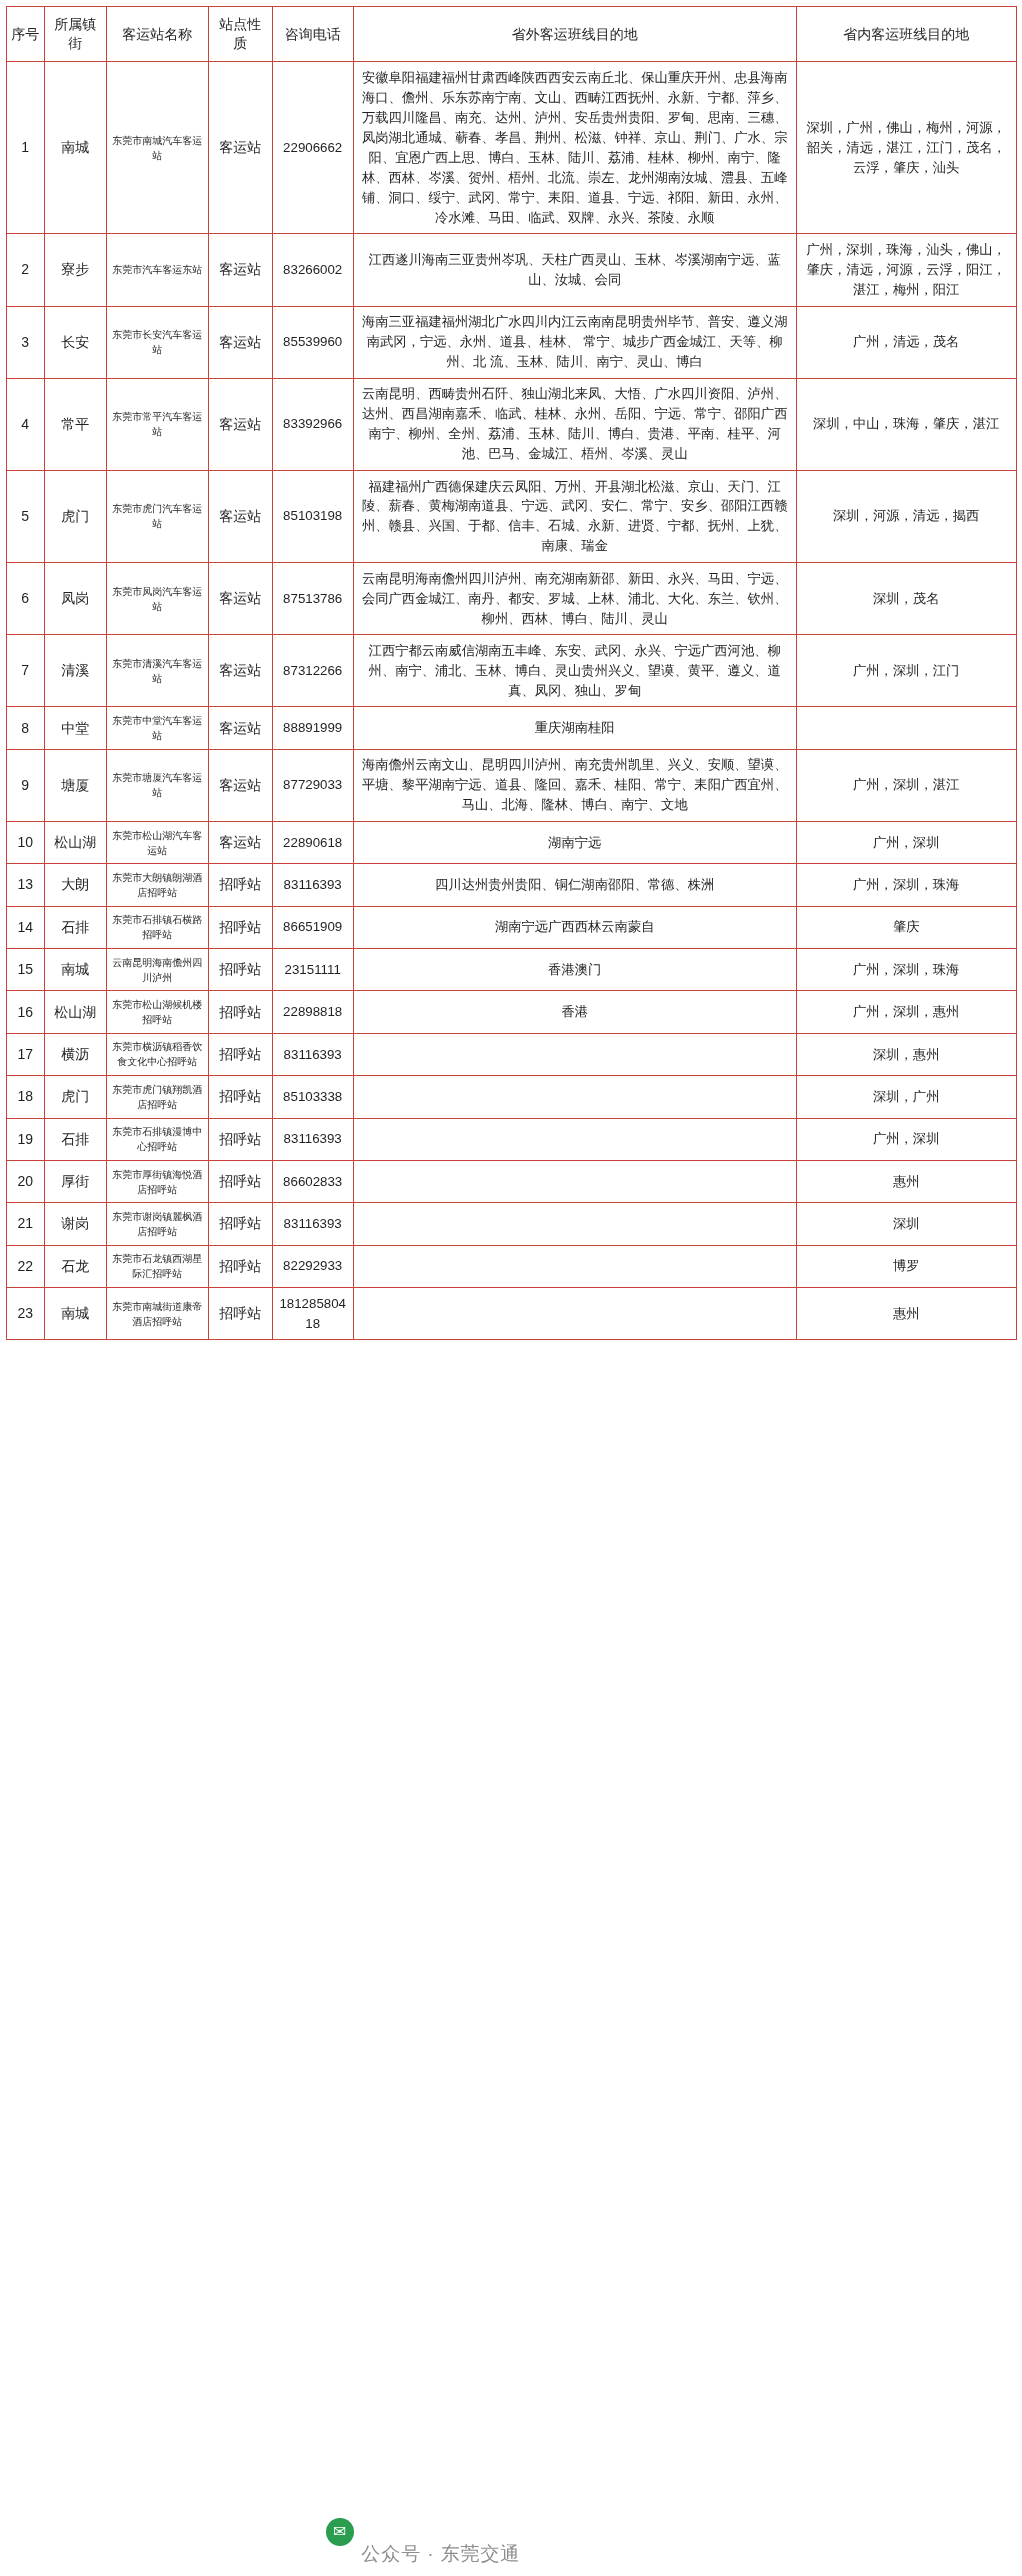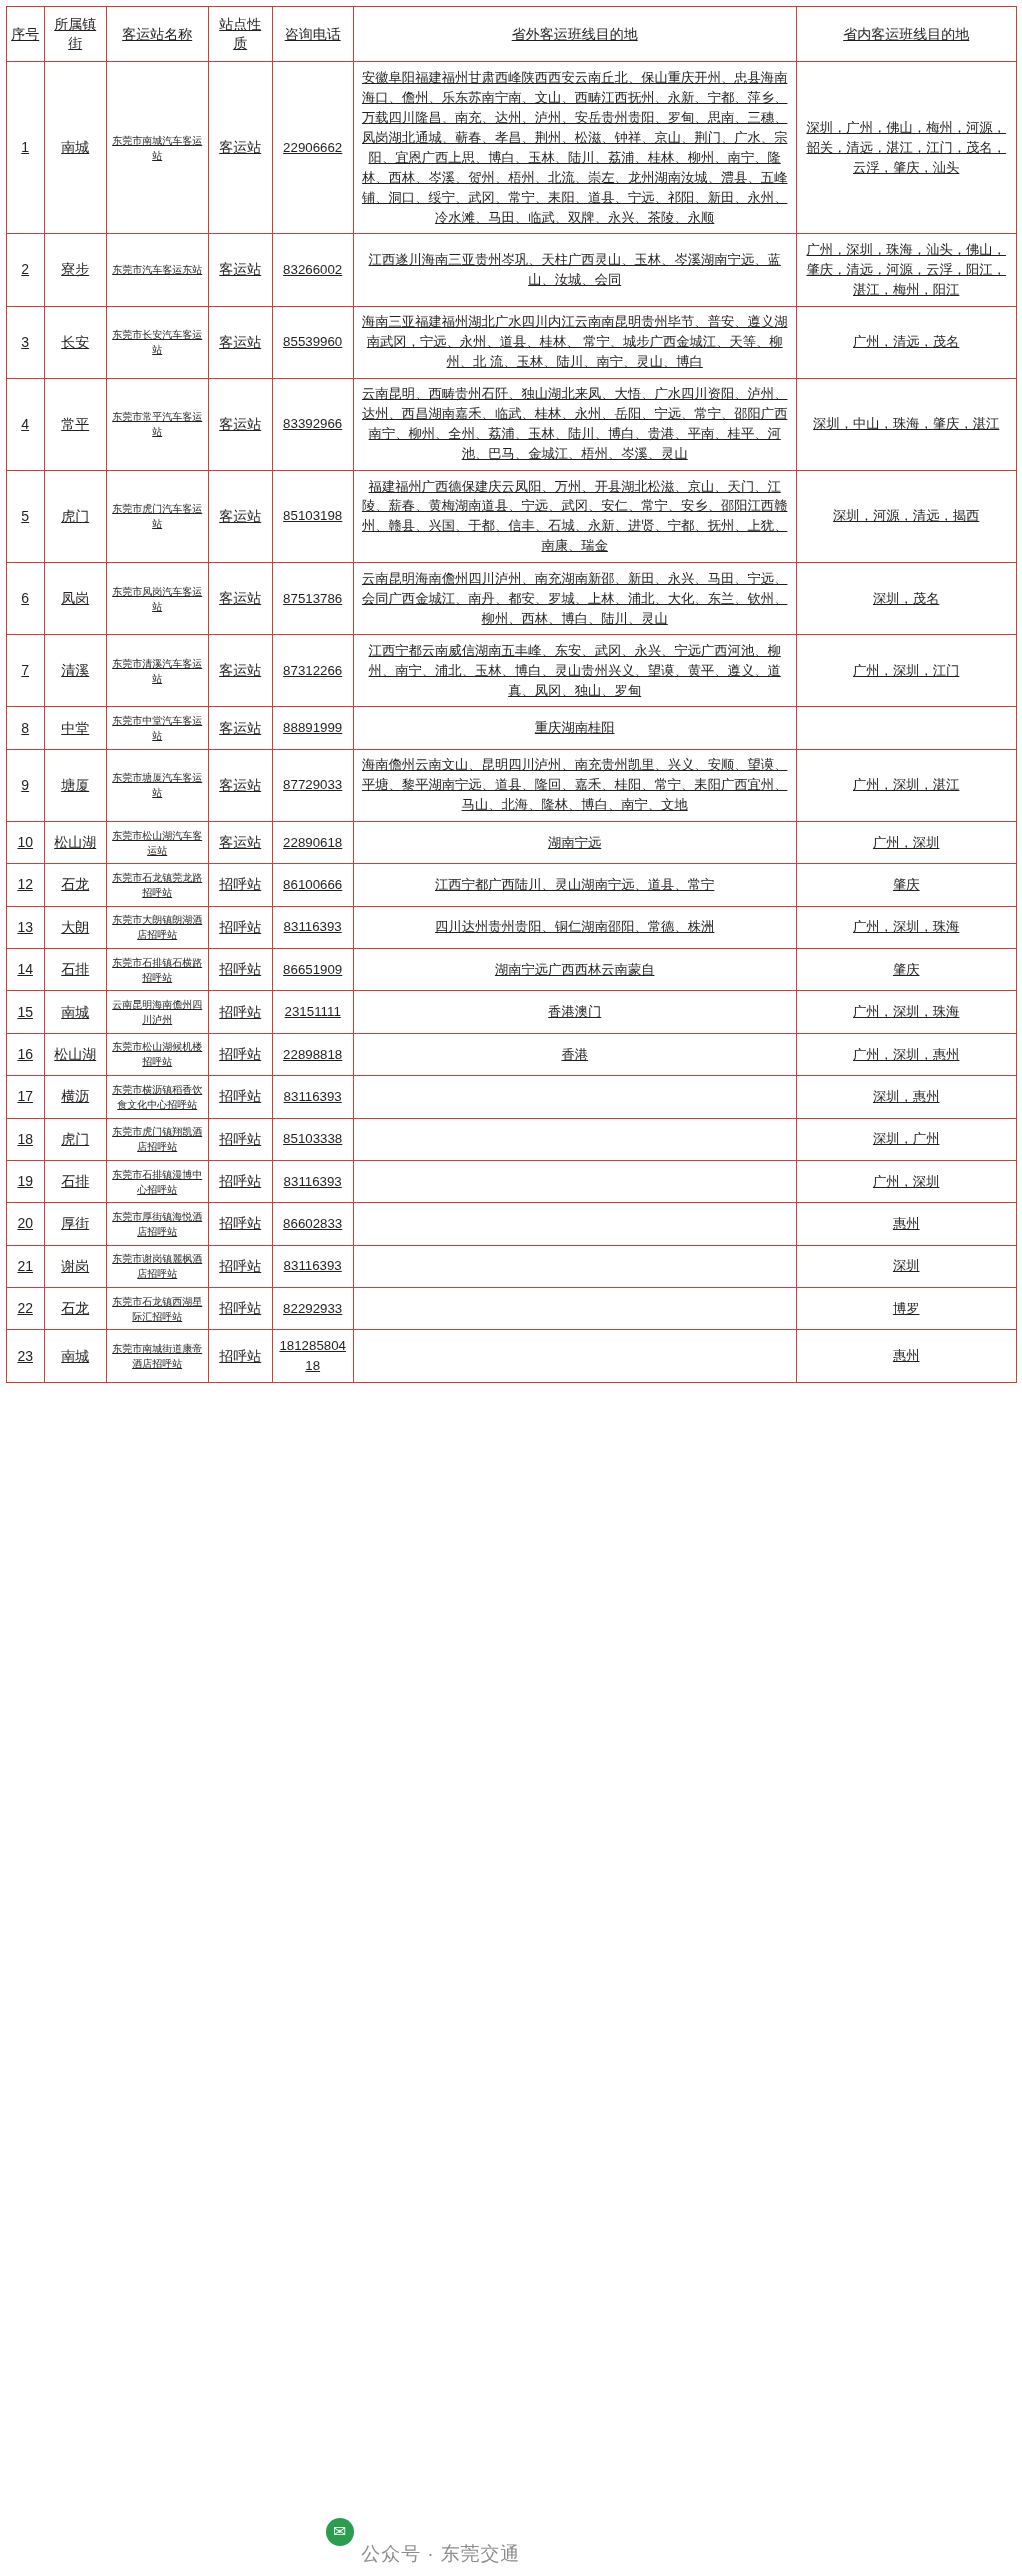--- a/index.html
+++ b/index.html
@@ -11,21 +11,20 @@
     width: 1022px;
     font-family: "Liberation Sans", "DejaVu Sans", sans-serif;
     color: #231f20;
     position: relative;
   }
   #sheet {
     width: 846px;
     min-height: 2576px;
     padding: 5.7px 5.7px 0 5.7px;
     position: relative;
-    text-decoration: underline;
   }
   table.bus-table {
     width: 1011px;
     border-collapse: collapse;
     table-layout: fixed;
     margin: 0 auto;
   }
   table.bus-table th, table.bus-table td {
     border: 0.9px solid #c9423a;
     padding: 5.7px 4.7px;
@@ -199,29 +198,20 @@
         <tr>
           <td class="idx">10</td>
           <td class="town">松山湖</td>
           <td class="name">东莞市松山湖汽车客运站</td>
           <td class="type">客运站</td>
           <td class="phone">22890618</td>
           <td class="out center">湖南宁远</td>
           <td class="inn center">广州，深圳</td>
         </tr>
         <tr>
-          <td class="idx">12</td>
-          <td class="town">石龙</td>
-          <td class="name">东莞市石龙镇莞龙路招呼站</td>
-          <td class="type">招呼站</td>
-          <td class="phone">86100666</td>
-          <td class="out center">江西宁都广西陆川、灵山湖南宁远、道县、常宁</td>
-          <td class="inn center">肇庆</td>
-        </tr>
-        <tr>
           <td class="idx">13</td>
           <td class="town">大朗</td>
           <td class="name">东莞市大朗镇朗湖酒店招呼站</td>
           <td class="type">招呼站</td>
           <td class="phone">83116393</td>
           <td class="out center">四川达州贵州贵阳、铜仁湖南邵阳、常德、株洲</td>
           <td class="inn">广州，深圳，珠海</td>
         </tr>
         <tr>
           <td class="idx">14</td>

